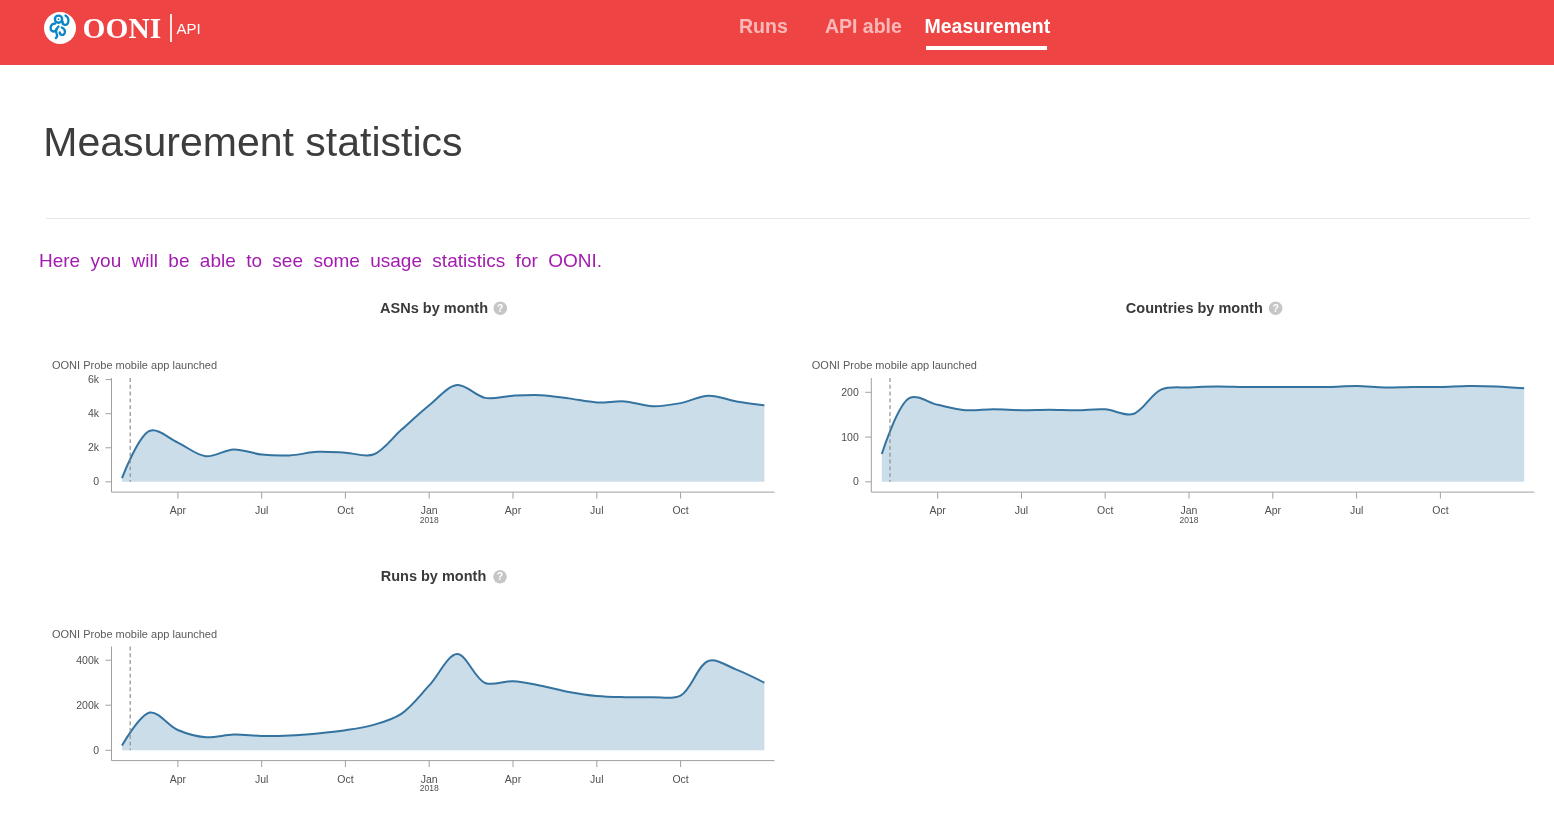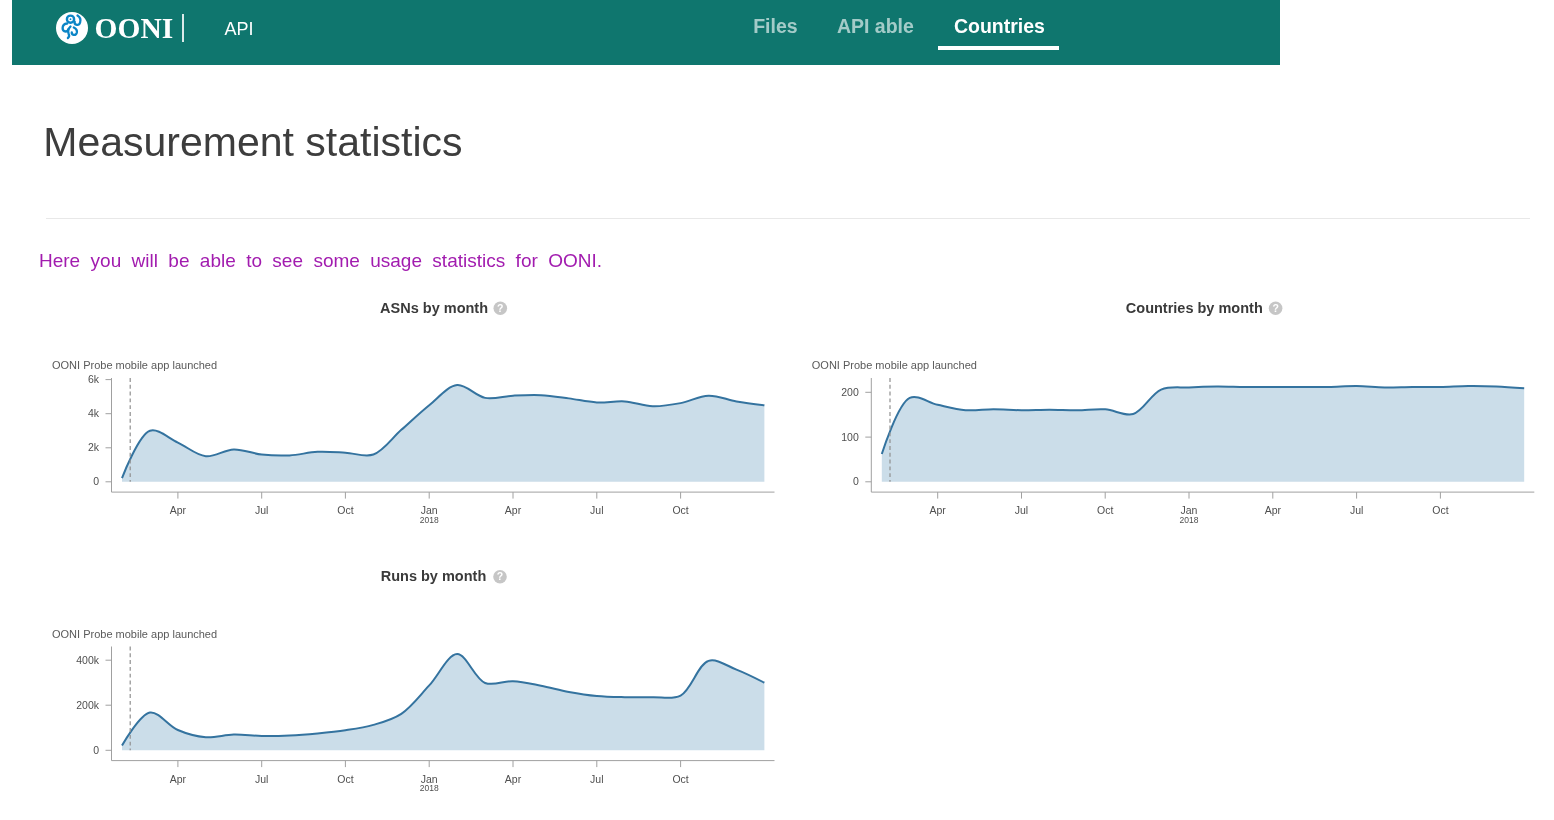--- a/index.html
+++ b/index.html
@@ -1,21 +1,21 @@
 <!DOCTYPE html>
 <html><head>
 <meta charset="utf-8">
 <style>
 * { margin:0; padding:0; box-sizing:border-box; }
 html,body { width:1554px; height:820px; background:#fff; font-family:"Liberation Sans", sans-serif; position:relative; overflow:hidden; }
-.navbar { position:absolute; top:0; left:12px; width:1268px; height:65px; background:#0f766e; }
+.navbar { position:absolute; top:0; left:0; width:1554px; height:65px; background:#ef4444; }
 .logo-circle { position:absolute; left:44px; top:12px; width:32px; height:32px; background:#fff; border-radius:50%; }
 .brand-ooni { position:absolute; left:82.5px; top:13.8px; font-family:"Liberation Serif", serif; font-weight:bold; font-size:29.5px; line-height:29.5px; color:#fff; }
 .brand-sep { position:absolute; left:169.5px; top:13.5px; width:2px; height:28.5px; background:rgba(255,255,255,.85); }
-.brand-api { position:absolute; left:176.5px; top:18px; font-size:18px; line-height:22px; color:#fff;margin-left:36px; }
+.brand-api { position:absolute; left:176.5px; top:18px; font-size:15px; line-height:22px; color:#fff; }
 .nav-link { position:absolute; top:17px; font-size:19.5px; line-height:19.5px; font-weight:bold; color:rgba(255,255,255,.62); transform:translateX(-50%); white-space:nowrap; }
 .nav-active { color:#fff; }
 .nav-underline { position:absolute; left:926.1px; top:46.4px; width:120.9px; height:3.6px; background:#fff; }
 h1 { position:absolute; left:43.3px; top:121.5px; font-size:41px; font-weight:normal; line-height:1; color:#3d3d3d; letter-spacing:0; }
 .hr { position:absolute; left:46px; top:218px; width:1484px; height:1px; background:#e8e8e8; }
 .lead { position:absolute; left:39px; top:247.2px; font-size:19px; line-height:1.5; color:#a21caf; word-spacing:5.1px; }
 </style>
 </head>
 <body>
 <div class="navbar">
@@ -26,23 +26,23 @@
       <circle cx="15.5" cy="8.2" r="0.9" fill="#0b85c6" stroke="none"></circle>
       <path d="M22.5 4.5 q4 2.5 2.6 7 q-1 3 -3.8 2.2 q-2.2 -0.8 -1.6 -3" stroke-width="2.3"></path>
       <path d="M12.2 12.5 q-4.5 0.5 -4.6 4.6 q0 3.2 3 3.4 q2.4 0 2.6 -2.2" stroke-width="2.3"></path>
       <path d="M15.5 15.5 q-3.5 3.5 -1.8 7.5 q1.2 2.6 -0.8 4" stroke-width="2.3"></path>
       <path d="M18.8 16.5 q3.8 1.8 3 5.2 q-0.7 2.6 -3.2 2.2 q-2.2 -0.5 -1.8 -2.6" stroke-width="2.3"></path>
     </g>
   </svg>
   <div class="brand-ooni">OONI</div>
   <div class="brand-sep"></div>
   <div class="brand-api">API</div>
-  <div class="nav-link" style="left:763.4px">Files</div>
+  <div class="nav-link" style="left:763.4px">Runs</div>
   <div class="nav-link" style="left:863.4px">API able</div>
-  <div class="nav-link nav-active" style="left:987.4px">Countries</div>
+  <div class="nav-link nav-active" style="left:987.4px">Measurement</div>
   <div class="nav-underline"></div>
 </div>
 <h1>Measurement statistics</h1>
 <div class="hr"></div>
 <div class="lead">Here you will be able to see some usage statistics for OONI.</div>
 <svg width="1554" height="820" viewBox="0 0 1554 820" style="position:absolute;top:0;left:0" font-family="Liberation Sans, sans-serif">
     <text x="434.1" y="312.9" text-anchor="middle" font-size="14.5" font-weight="bold" fill="#3a3a3a">ASNs by month</text>
 <circle cx="500.3" cy="308.2" r="6.8" fill="#c6c6c6"></circle>
 <text x="500.3" y="311.8" text-anchor="middle" font-size="10.5" font-weight="bold" fill="#fff">?</text>
 <text x="52" y="369.3" font-size="11" fill="#5a5a5a">OONI Probe mobile app launched</text>

